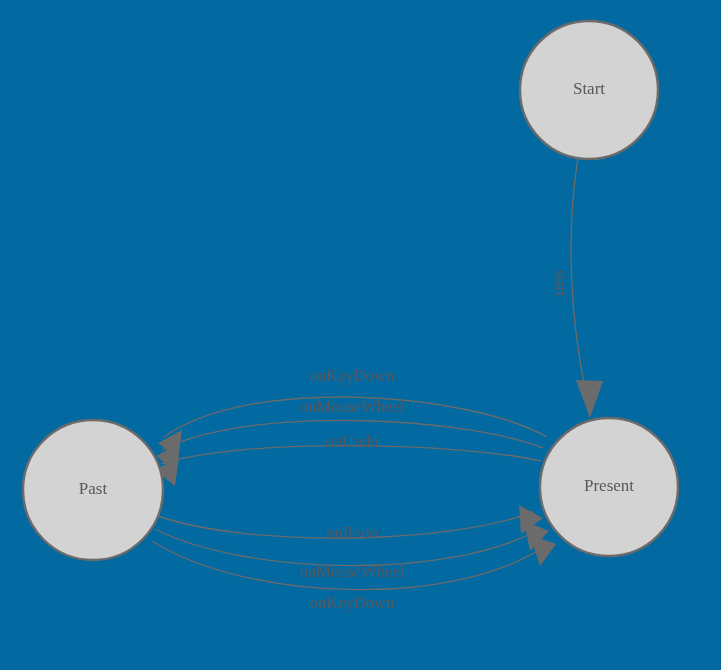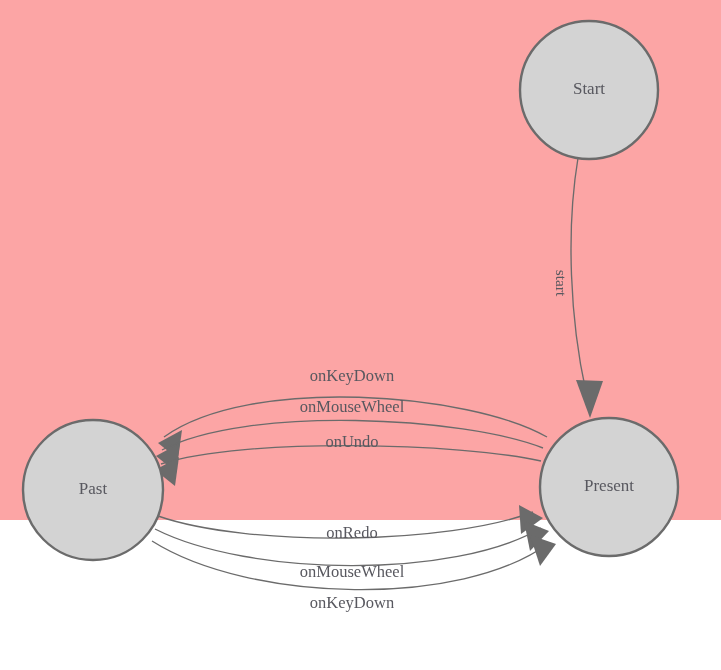--- a/index.html
+++ b/index.html
@@ -9,22 +9,22 @@
   }
   body {
     width: 721px;
     height: 670px;
     overflow: hidden;
     font-family: "Liberation Serif", "DejaVu Serif", serif;
   }
   #diagram-root {
     position: relative;
     width: 721px;
-    height: 520px;
-    background: #fca5a5;
+    height: 670px;
+    background: #0369a1;
   }
   svg.graph {
     display: block;
     width: 721px;
     height: 670px;
   }
   .node-circle {
     fill: #d3d3d3;
     stroke: #6b6b6b;
     stroke-width: 2.4;

